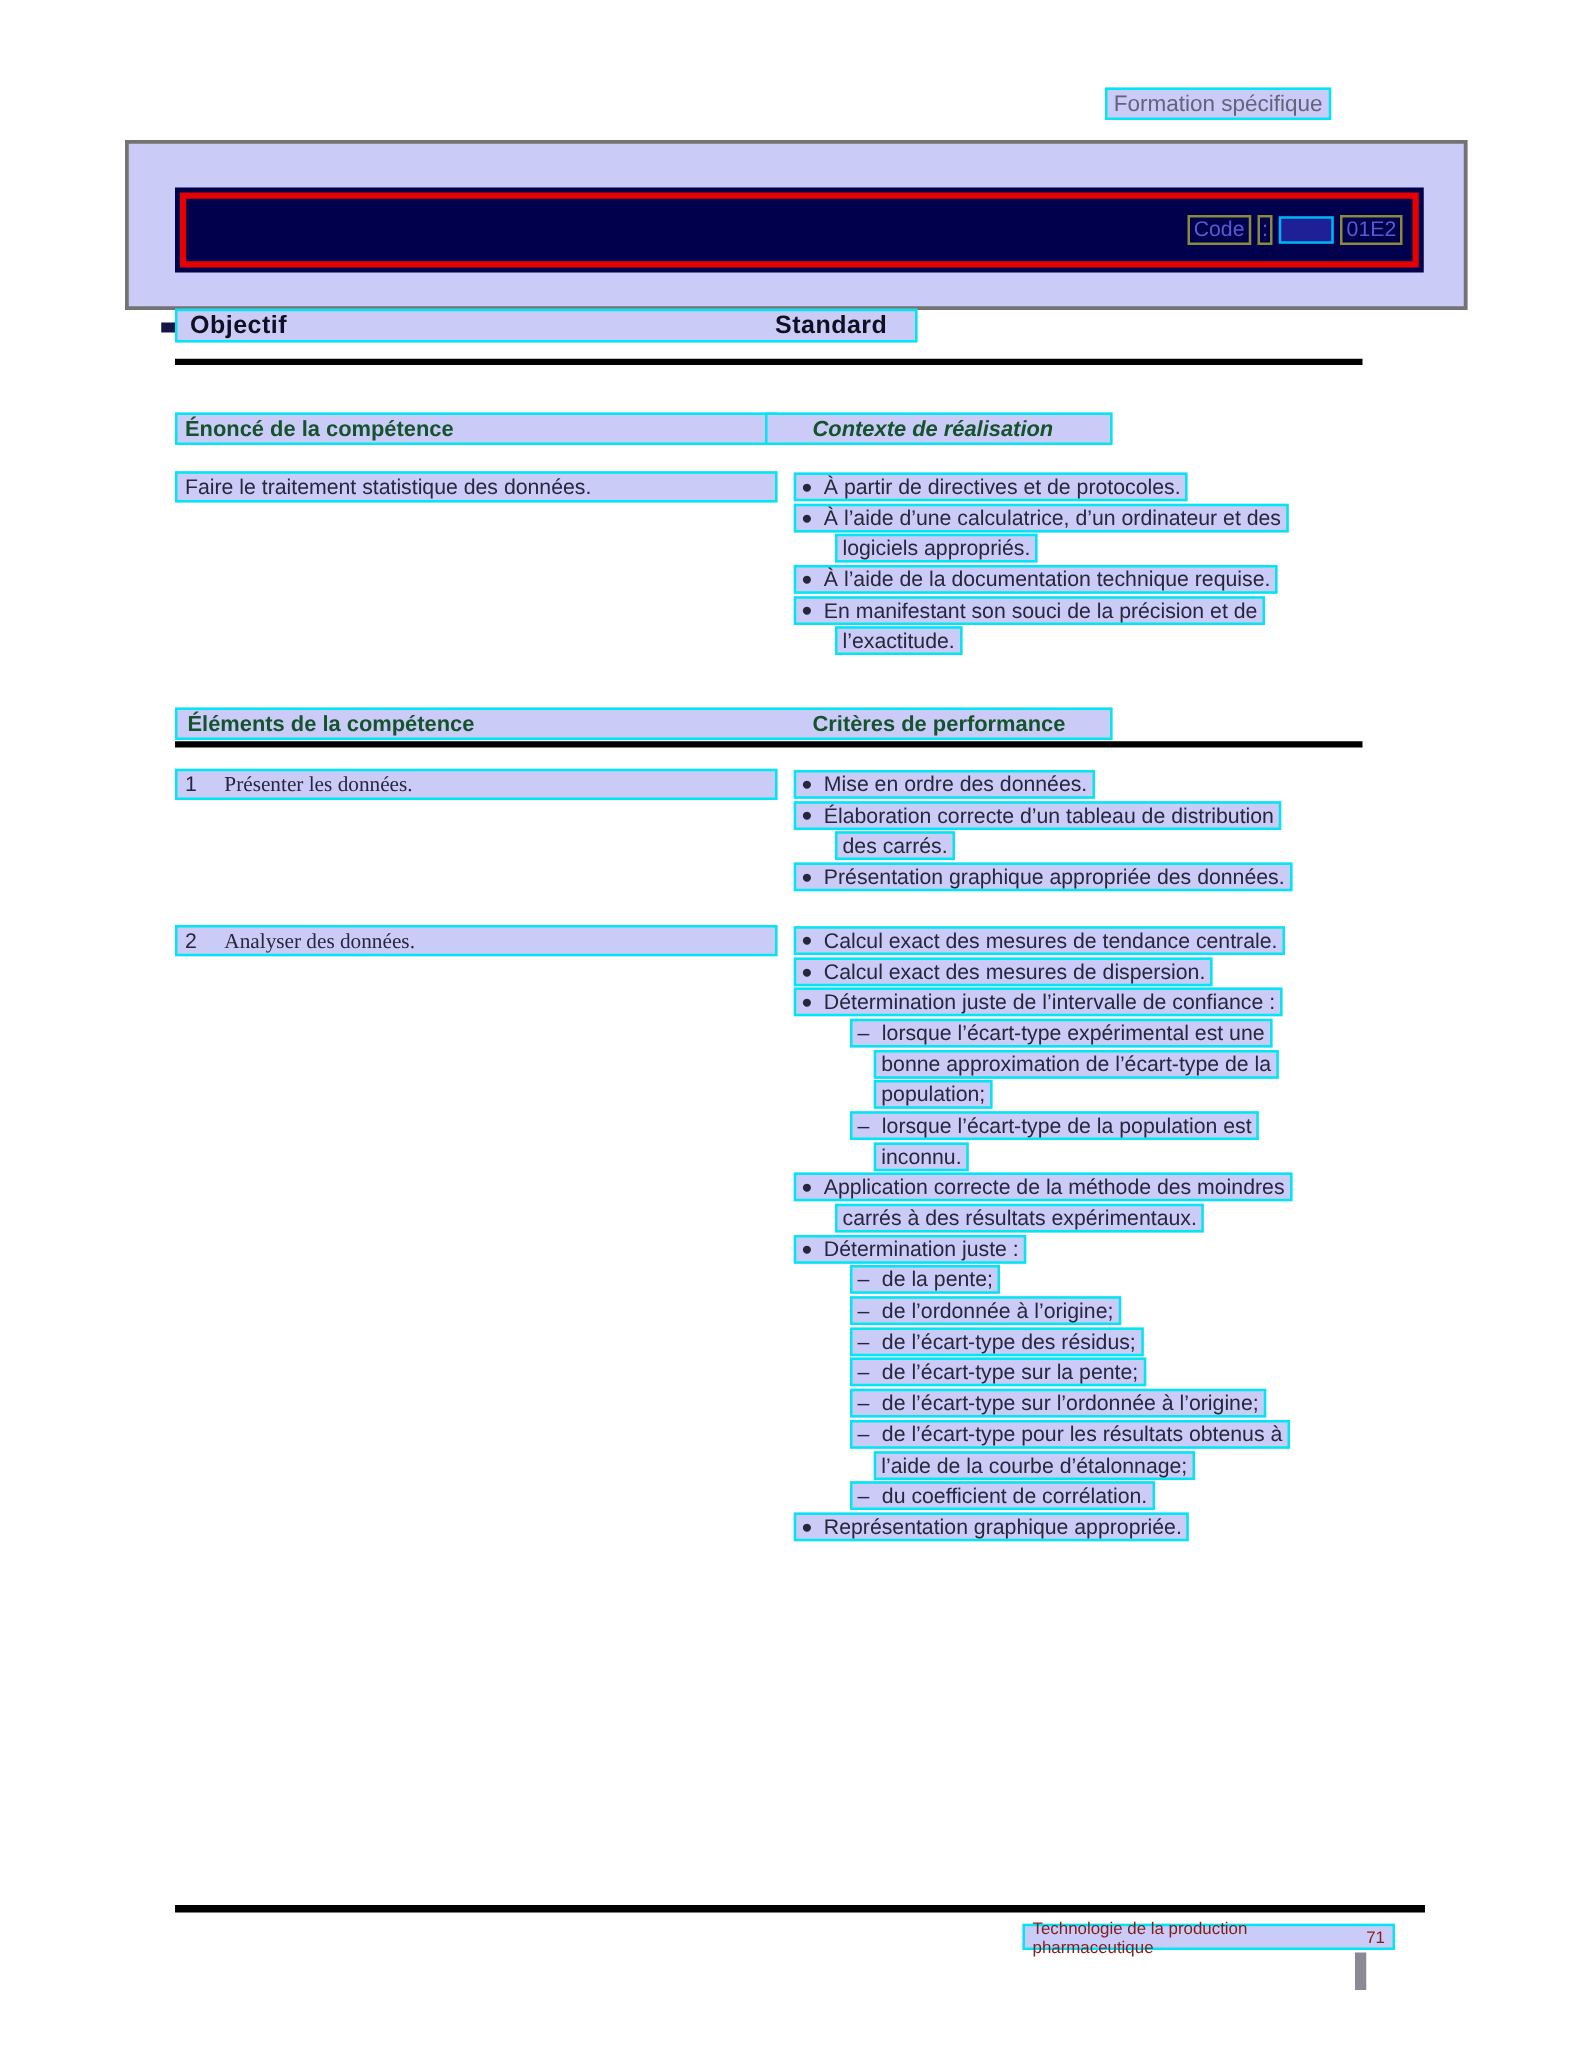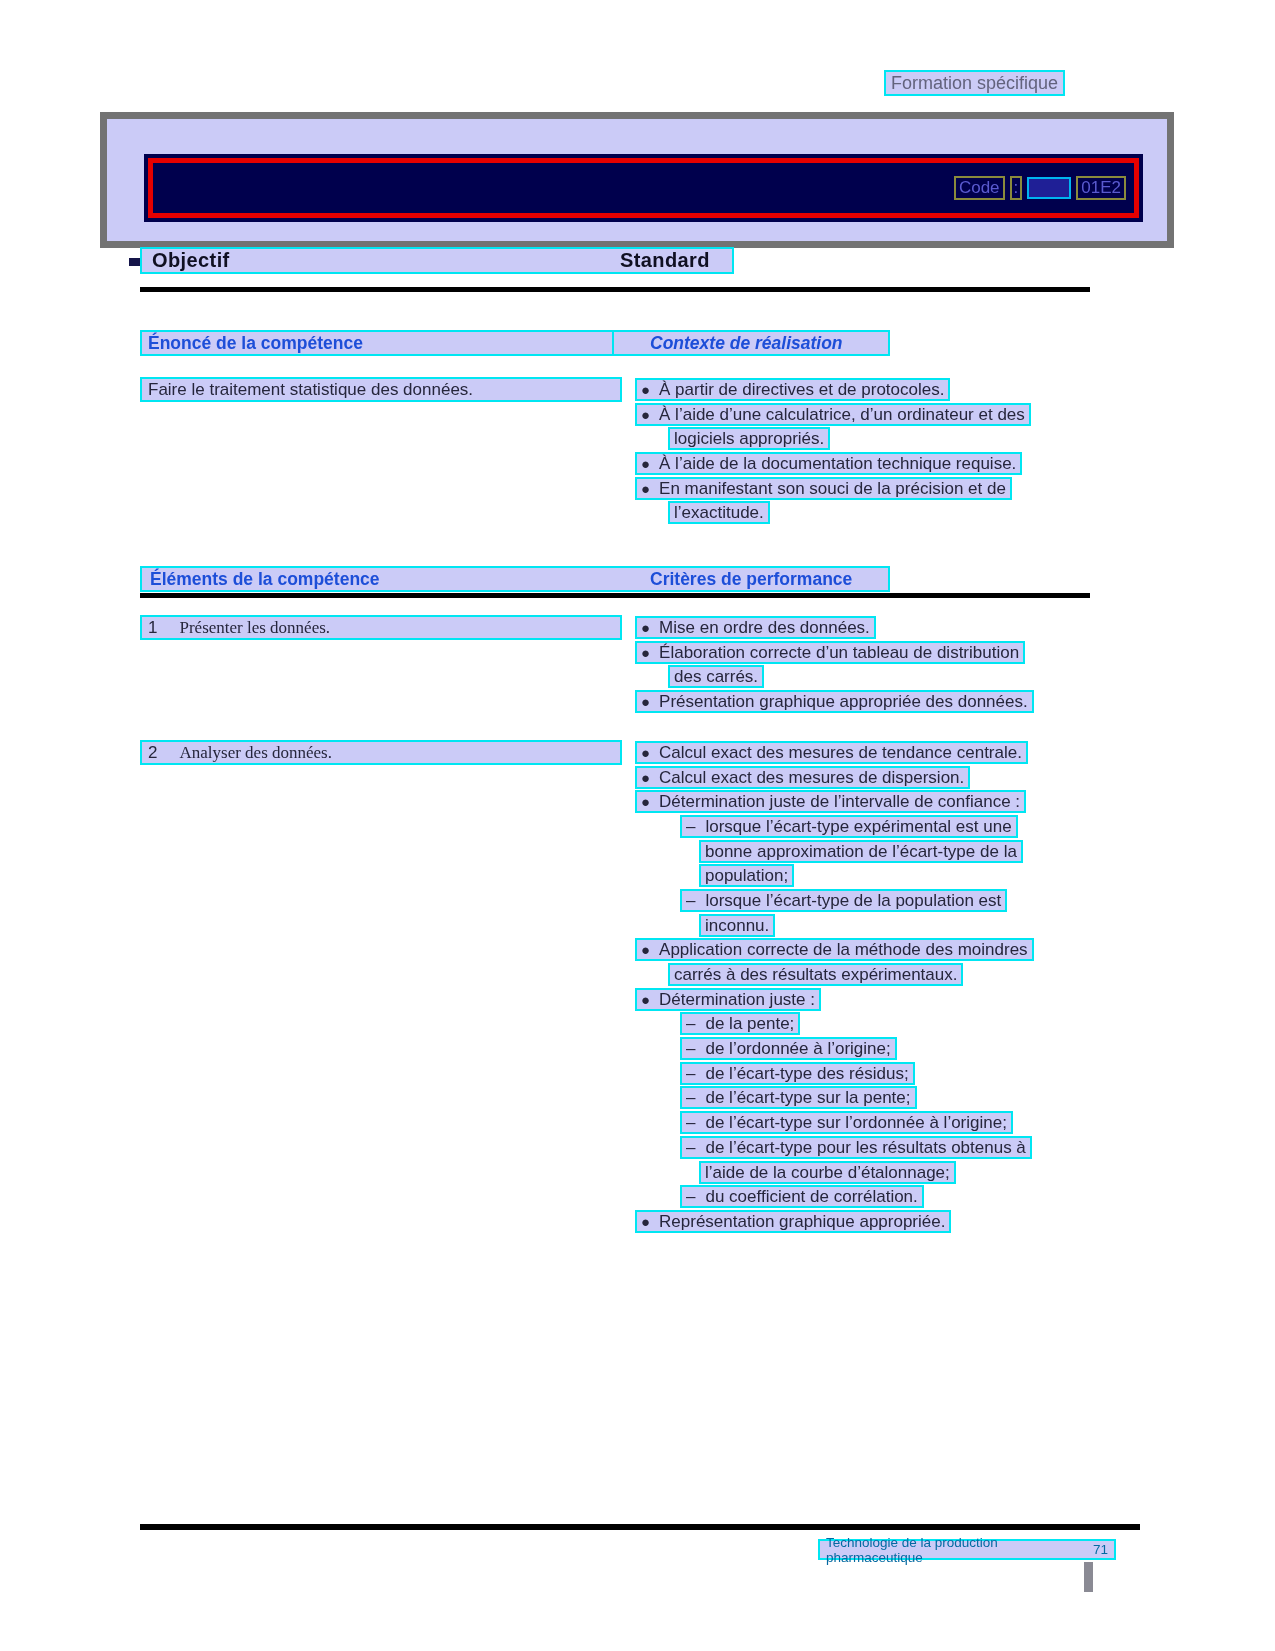--- a/index.html
+++ b/index.html
@@ -11,21 +11,21 @@
   .abs { position:absolute; }
   
   .hl {
     background:#cbcbf7; border:2px solid #00e6f2;
     display:inline-flex; align-items:center; box-sizing:border-box;
   }
   .program-label { left:884px; top:70px; height:26px; padding:0 5px;
     font-size:18px; color:#63637d; }
   
   .outer-box { left:100px; top:112px; width:1074px; height:136px;
-    background:#cbcbf7; border:7px solid #737373; box-sizing:border-box; }
+    background:#cbcbf7; border:3px solid #737373; box-sizing:border-box; }
   .inner-box { left:145px; top:155px; width:981px; height:50px;
     background:#00004d; border:5px solid #e60000;
     box-shadow:0 0 0 4px #00004d; box-sizing:content-box; }
   .code-row { position:absolute; right:8px; top:0; height:100%;
     display:flex; align-items:center; gap:5px; }
   .code-chip { border:2px solid #8a8a3c; color:#5a5ad0; font-size:17px;
     padding:0 3px; line-height:20px; }
   .code-colon { padding:0 2px; }
   .code-field { width:44px; height:22px; background:#1f1f96;
     border:2px solid #00b4f0; box-sizing:border-box; }
@@ -34,21 +34,21 @@
   .objectif-bar { left:140px; top:247px; width:594px; height:27px; }
   .objectif-bar span { font-size:20px; font-weight:bold; 
     color:#101022; letter-spacing:0.4px; }
   .objectif-label { margin-left:10px; }
   .standard-label { position:absolute; left:478px; }
   .rule { background:#000000; }
   .rule1 { left:140px; top:287px; width:950px; height:5px; }
   .rule2 { left:140px; top:593px; width:950px; height:5px; }
   .footer-rule { left:140px; top:1524px; width:1000px; height:6px; }
   
-  .hdr { font-size:17.5px; font-weight:bold; color:#1d4ed8; }
+  .hdr { font-size:17.5px; font-weight:bold; color:#14532d; }
   .enonce-bar { left:140px; top:330px; width:482px; height:26px; }
   .enonce-bar span { margin-left:6px; }
   .contexte-bar { left:612px; top:330px; width:278px; height:26px;font-style:italic; }
   .contexte-bar span { margin-left:36px; }
   .elements-bar { left:140px; top:566px; width:750px; height:26px; position:absolute; }
   .elements-left { margin-left:8px; }
   .elements-right { position:absolute; left:508px; }
   
   .item-bar { width:482px; height:25px; font-size:17px; color:#26263c; }
   .statement-bar { left:140px; top:377px; }
@@ -65,21 +65,21 @@
   .line { height:24.7px; display:flex; align-items:center; }
   .line .hl { padding:0 4px; font-size:17px; line-height:19px; white-space:nowrap; }
   .mk { display:inline-block; color:#26263c; }
   .k-b .mk { margin-right:9px; font-size:15px; }
   .k-d .mk { margin-right:10px; }
   .k-w { margin-left:33px; }
   .k-d { margin-left:45px; }
   .k-dw { margin-left:64px; }
   
   .footer-bar { left:818px; top:1539px; width:298px; height:21px;
-    font-size:13.5px; color:#0369a1; justify-content:space-between; padding:0 6px; }
+    font-size:13.5px; color:#7f1d1d; justify-content:space-between; padding:0 6px; }
   .cursor-bar { left:1084px; top:1562px; width:9px; height:30px; background:#8a8a94; }
 </style>
 </head>
 <body>
 
 <div class="page">
 
   <div class="abs hl program-label">Formation spécifique</div>
 
   <div class="abs outer-box">

